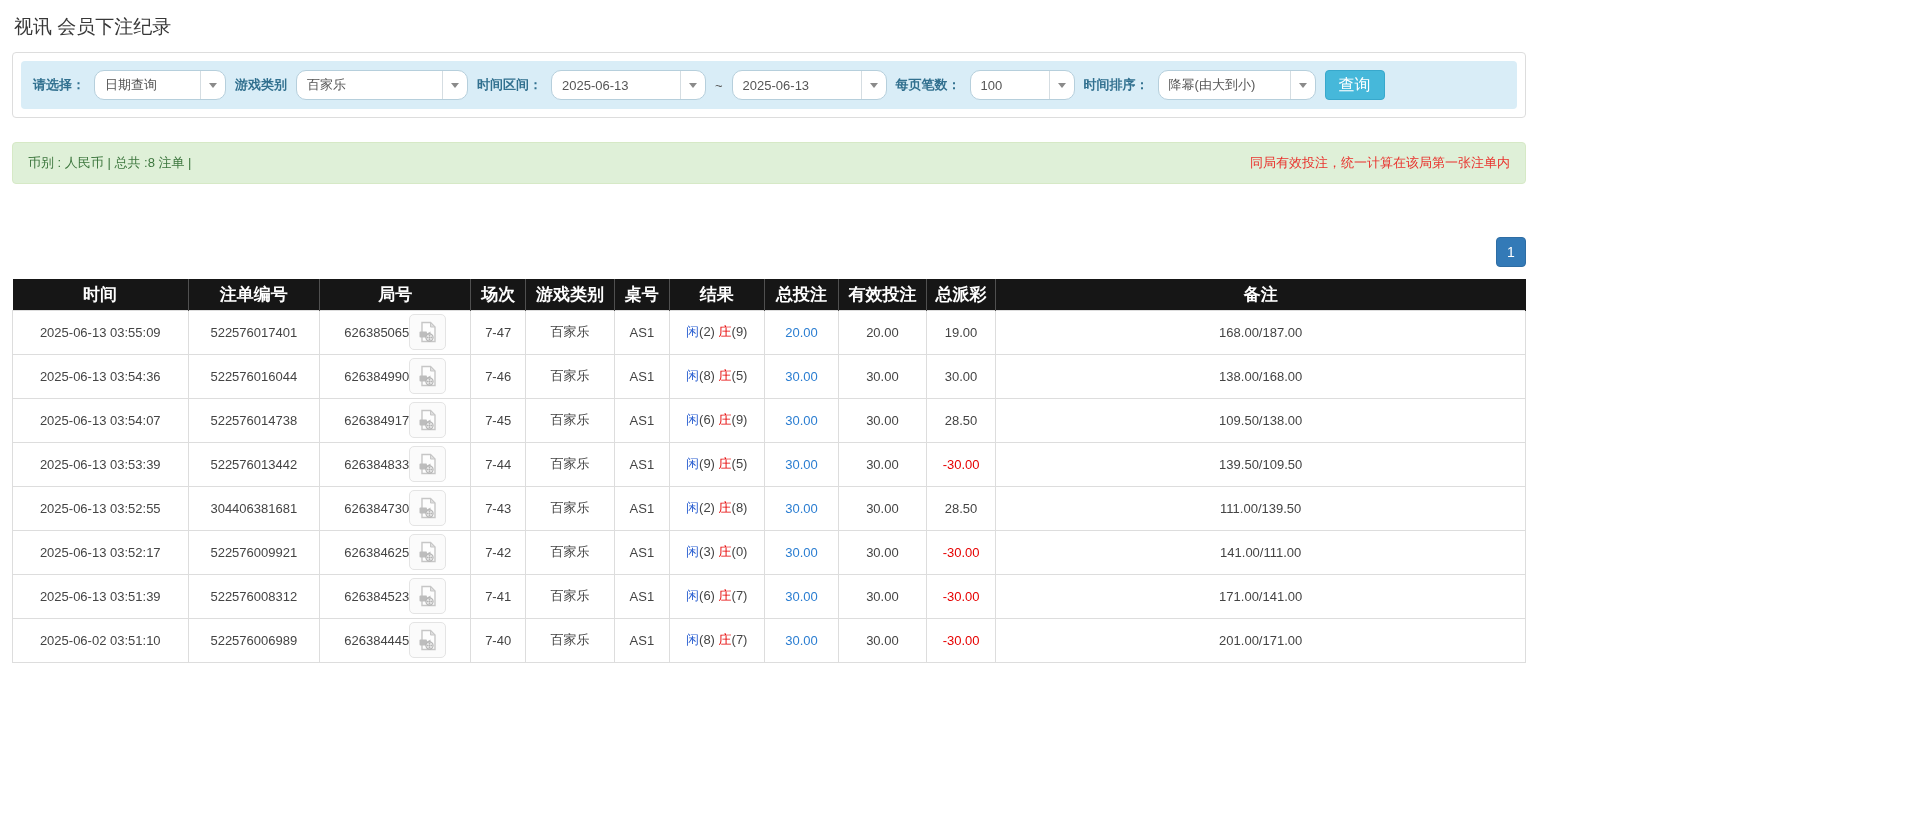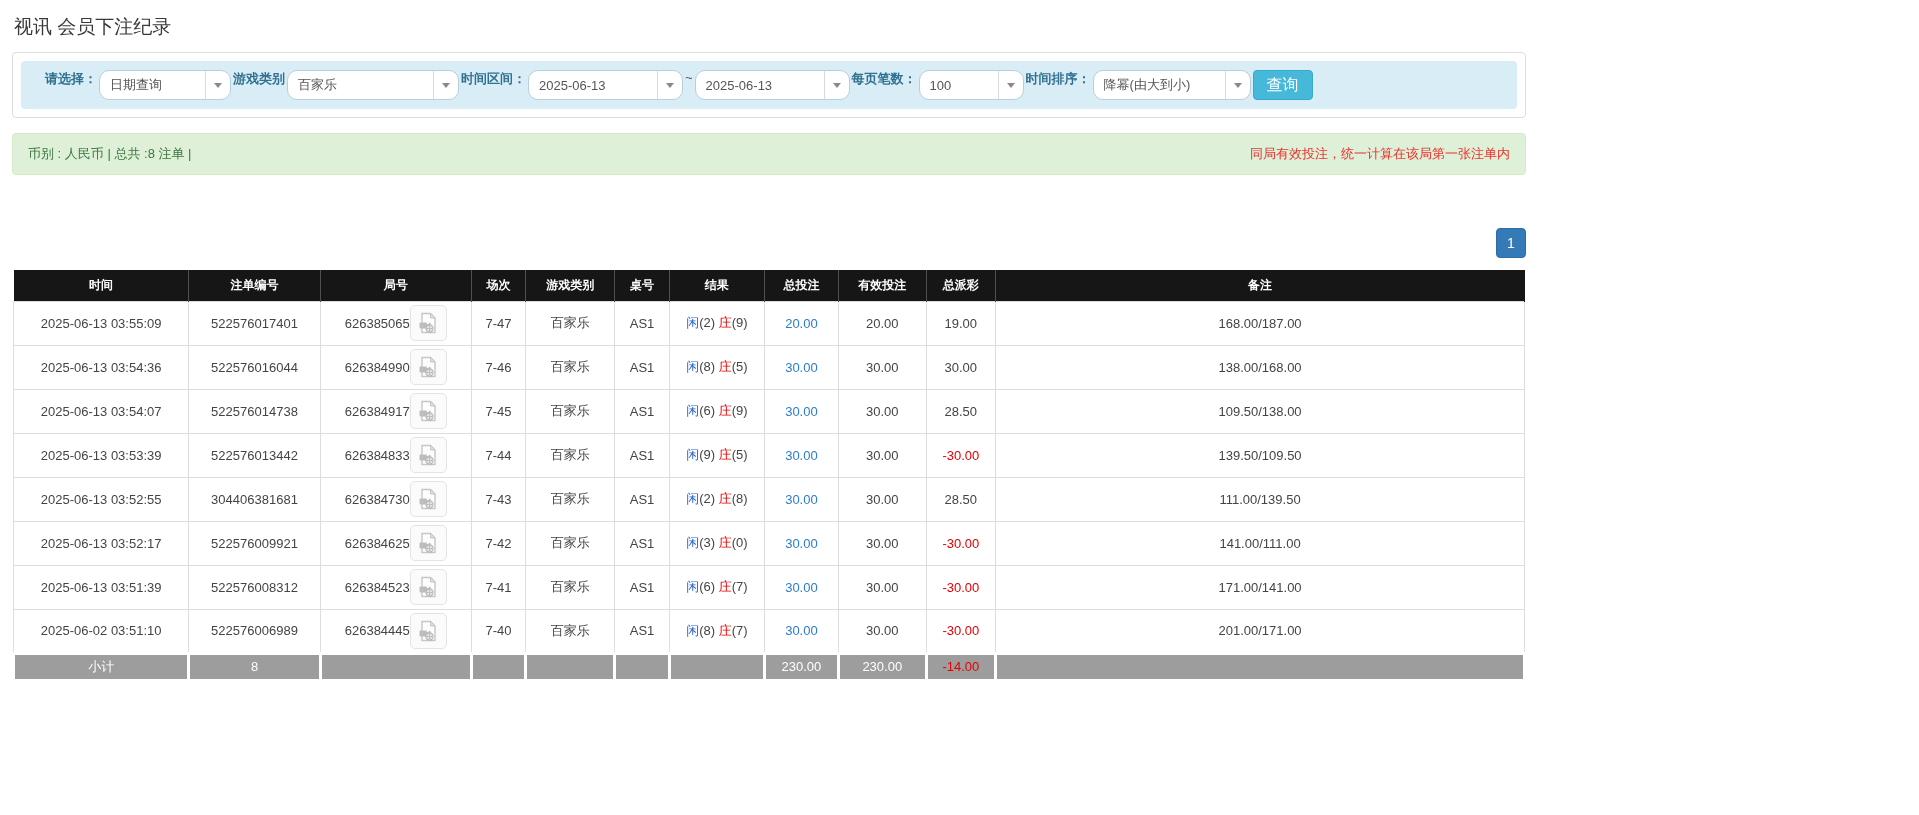--- a/index.html
+++ b/index.html
@@ -22,60 +22,60 @@
     margin:0;background:#fff;color:#333;
     font-family:"Liberation Sans","DejaVu Sans",sans-serif;
     font-size:13px;
   }
   .container{width:1538px;padding:6px 12px 20px 12px;}
   .page-title{font-size:19px;font-weight:400;color:#383838;margin:8px 0 12px 2px;}
 
   
   .panel{border:1px solid #ddd;border-radius:4px;padding:8px;}
   .filter-bar{
-    background:var(--filter_bg);border-radius:4px;padding:9px 24px;
-    display:flex;gap:2px;
+    background:var(--filter_bg);border-radius:4px;padding:9px 12px;
+    display:flex;align-items:center;gap:9px;
   }
   .filter-label{color:var(--filter_label);font-weight:bold;white-space:nowrap;}
   .select{
     background:#fff;border:1px solid #b6cfdc;border-radius:10px;height:30px;
     display:inline-flex;align-items:center;cursor:pointer;flex:none;
   }
   .select .val{padding:0 10px;color:#555;flex:1;white-space:nowrap;overflow:hidden;}
   .select .arrow{width:25px;align-self:stretch;border-left:1px solid #d5dde2;
     display:flex;align-items:center;justify-content:center;}
   .caret{width:0;height:0;border-left:4px solid transparent;border-right:4px solid transparent;border-top:5px solid #8a8a8a;}
   .w130{width:132px}.w170{width:172px}.w152{width:155px}.w105{width:105px}.w158{width:158px}
   .tilde{color:#555;}
   .search-btn{
     background:var(--button_blue);color:#fff;border:1px solid #38a8cc;border-radius:4px;
     height:30px;padding:0 13px;font-size:16px;cursor:pointer;
     font-family:"Liberation Sans","DejaVu Sans",sans-serif;
   }
 
   
   .alert-success{
-    margin-top:15px;background:var(--success_bg);border:1px solid var(--success_border);
+    margin-top:24px;background:var(--success_bg);border:1px solid var(--success_border);
     border-radius:4px;padding:11px 15px;display:flex;justify-content:space-between;align-items:flex-start;
   }
   .alert-left{color:var(--success_text);}
   .alert-right{color:var(--warning_red);}
 
   
   .pagination-row{display:flex;justify-content:flex-end;margin-top:53px;margin-bottom:12px;}
   .page-btn{
     min-width:30px;height:30px;background:var(--pagination_blue);color:#fff;
     border:1px solid #2e6da4;border-radius:4px;font-size:14px;
     display:flex;align-items:center;justify-content:center;cursor:pointer;
   }
 
   
   table{width:100%;border-collapse:collapse;table-layout:fixed;}
   thead th{
-    background:var(--header_bg);color:#fff;height:31px;font-weight:bold;font-size:12px;
+    background:var(--header_bg);color:#fff;height:31px;font-weight:bold;font-size:17px;
     border-right:1px solid #505050;text-align:center;
   }
   thead th:last-child{border-right:1px solid var(--header_bg);}
   tbody td{
     text-align:center;height:44px;color:#444;
     border:1px solid #ddd;background:#fff;overflow:hidden;white-space:nowrap;
   }
   tfoot td{
     background:var(--footer_bg);color:#fff;height:27px;text-align:center;
     border:3px solid #fff;font-size:13px;
@@ -432,29 +432,16 @@
           <td>百家乐</td>
           <td>AS1</td>
           <td><span class="result-player">闲</span><span>(8) </span><span class="result-banker">庄</span><span>(7)</span></td>
           <td><span class="blue-link">30.00</span></td>
           <td>30.00</td>
           <td class="neg">-30.00</td>
           <td>201.00/171.00</td>
         </tr>
       </tbody>
     <tfoot>
-        <tr>
-          <td>小计</td>
-          <td>8</td>
-          <td></td>
-          <td></td>
-          <td></td>
-          <td></td>
-          <td></td>
-          <td>230.00</td>
-          <td>230.00</td>
-          <td class="neg">-14.00</td>
-          <td></td>
-        </tr>
       </tfoot>
   </table>
 
 </div>
 
 </body></html>

